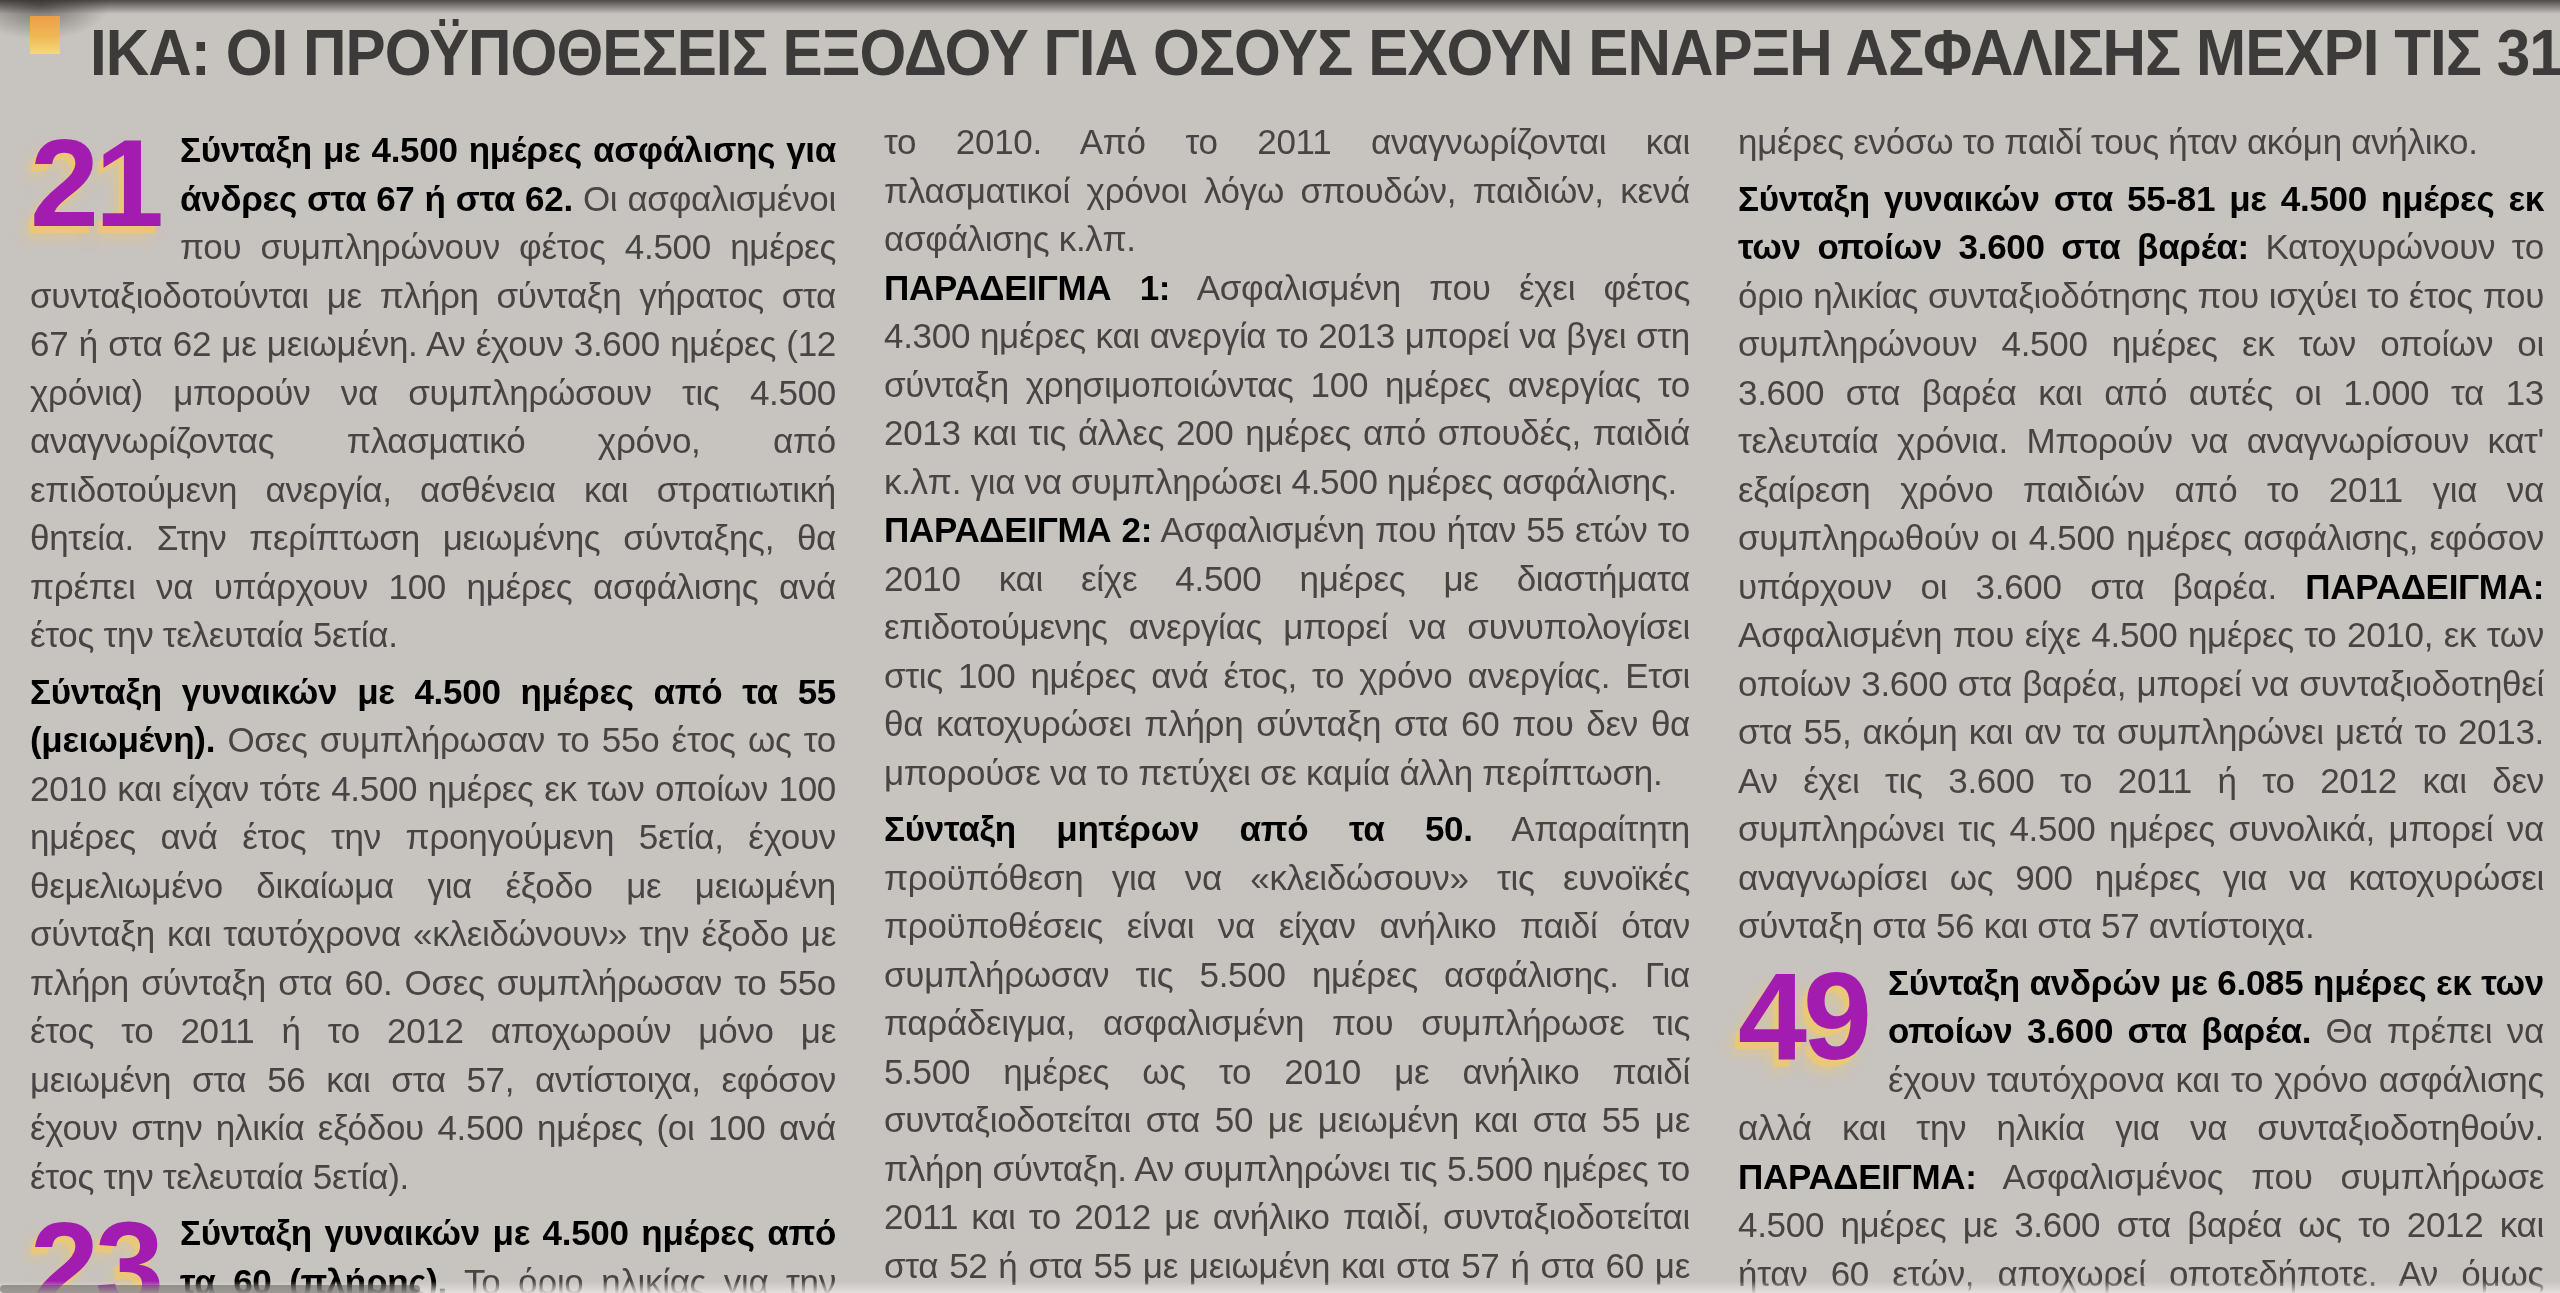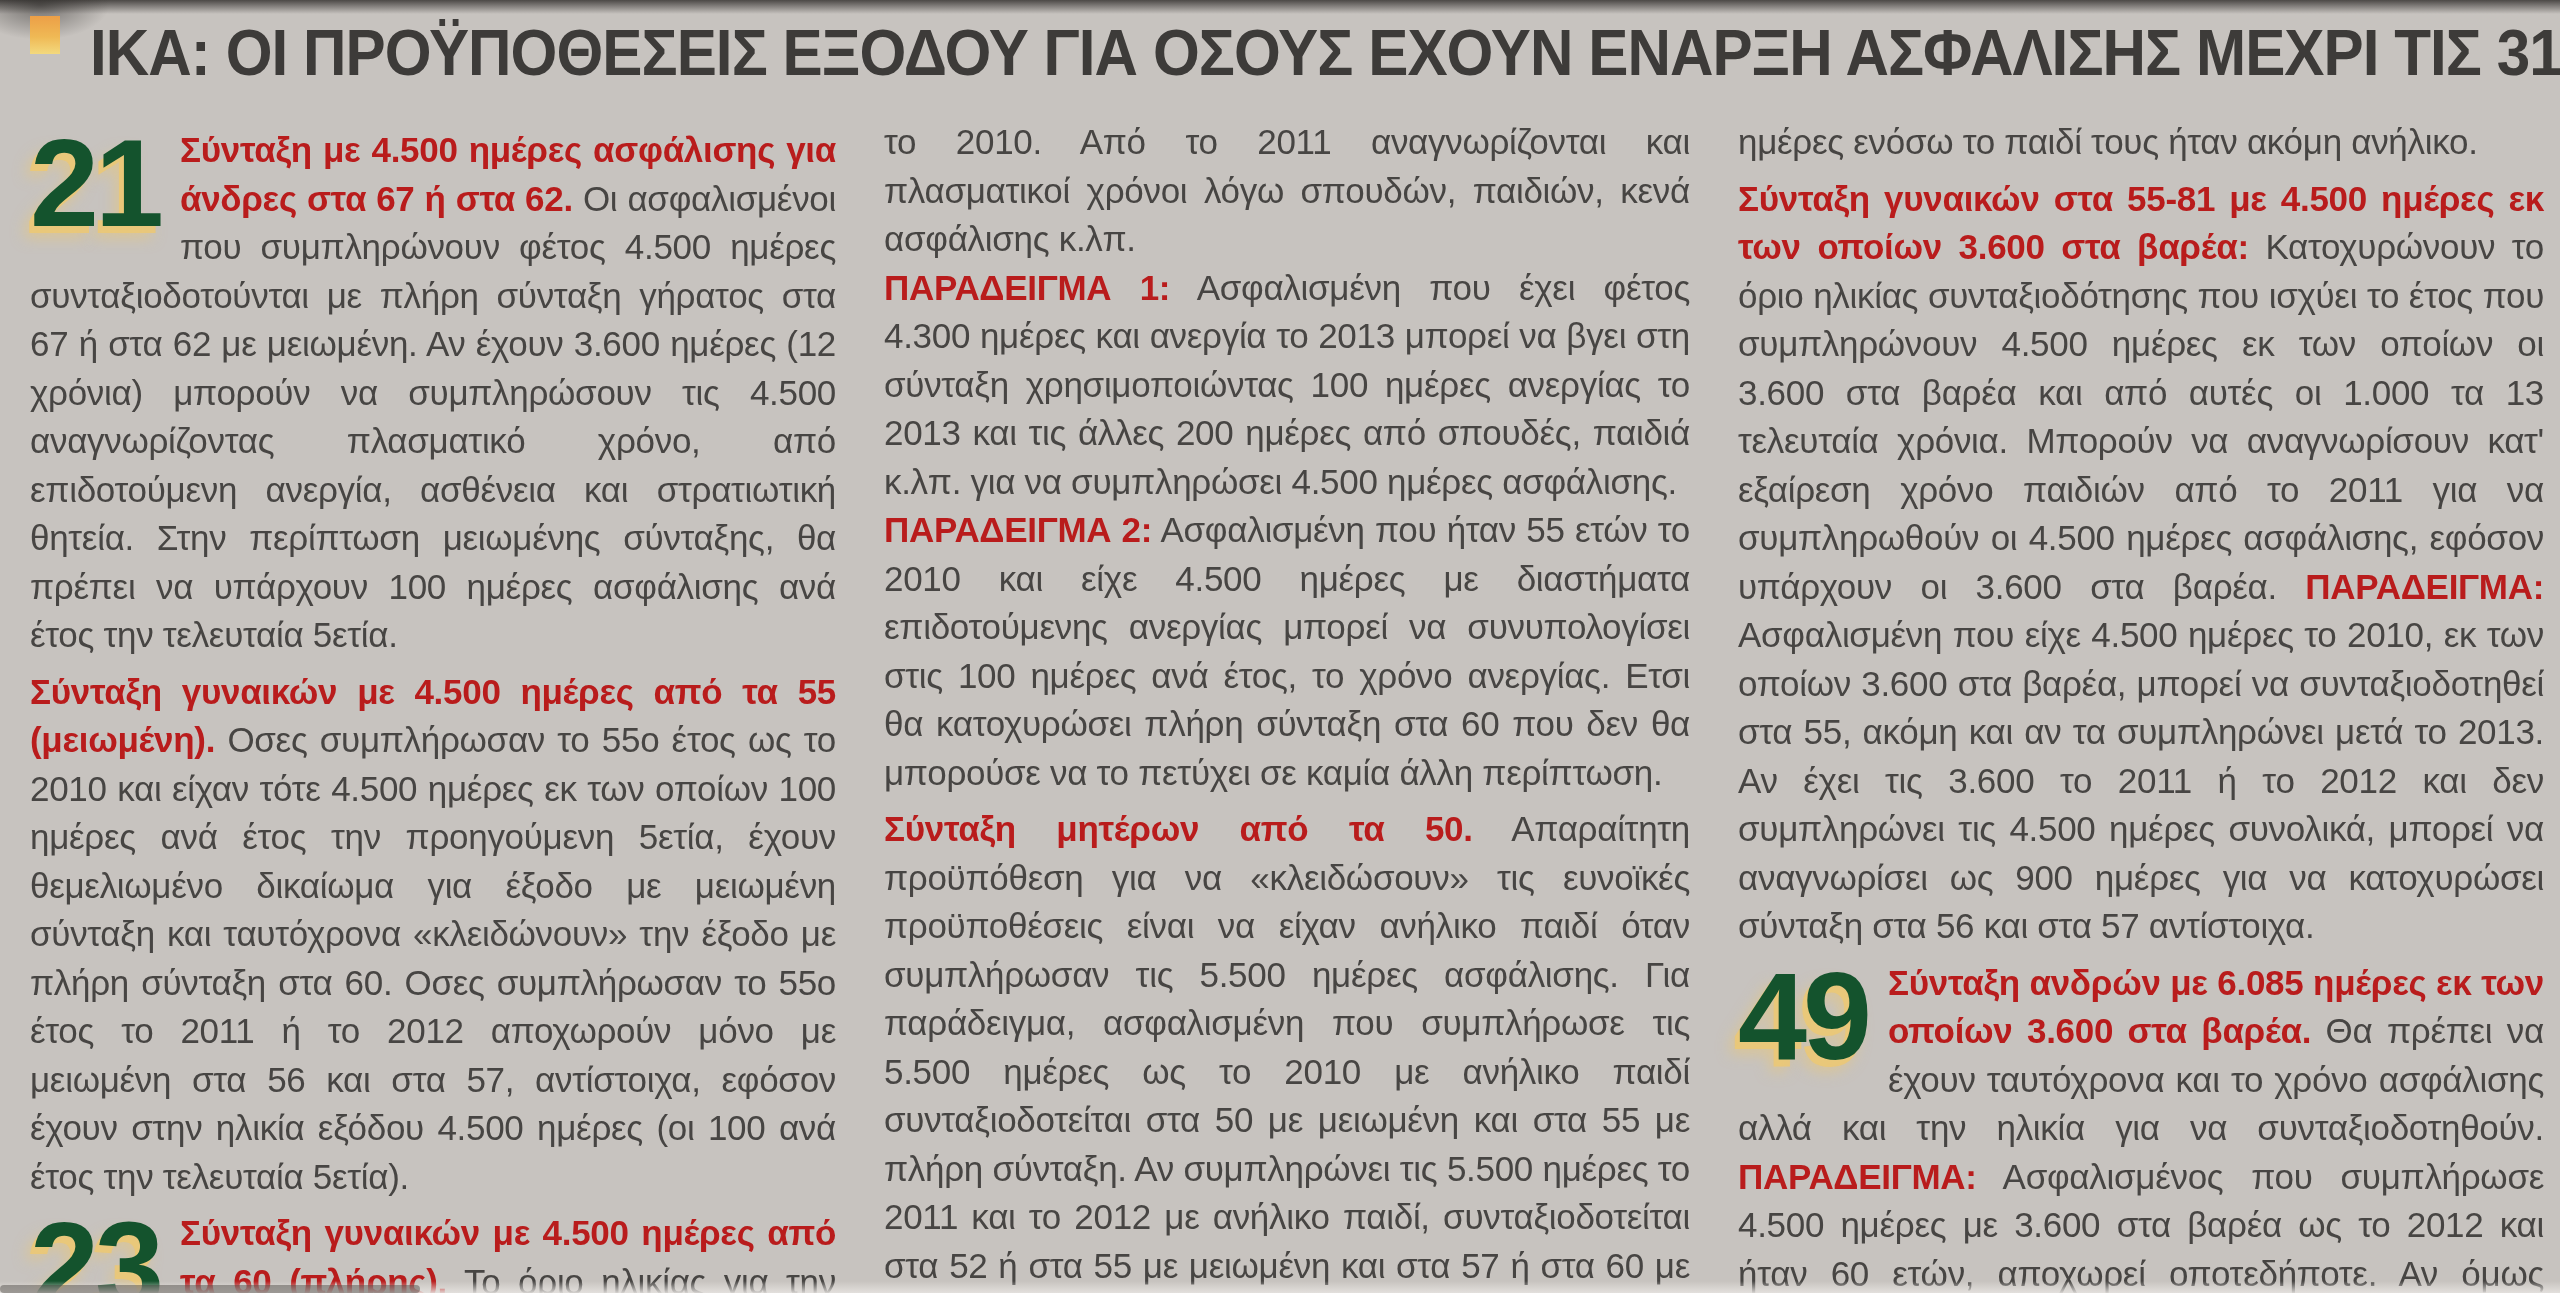--- a/index.html
+++ b/index.html
@@ -23,26 +23,26 @@
   .title-row{position:absolute;left:30px;top:16px;width:2510px;white-space:nowrap;}
   .title-bullet{display:inline-block;width:30px;height:38px;margin-right:30px;
     background:linear-gradient(to bottom,#ec9f47 0%,#efb955 55%,#f3d97e 100%);
     vertical-align:6px;}
   .headline{display:inline-block;font-size:64px;font-weight:bold;color:#3d3b39;
     letter-spacing:-1px;transform:scaleX(.94);transform-origin:left center;vertical-align:top;}
 
   
   .col{position:absolute;top:118px;width:806px;text-align:justify;}
   .para{margin:0;font-size:35px;line-height:48.5px;letter-spacing:-.3px;}
-  .lead{font-weight:bold;color:#b91c1c;}
+  .lead{font-weight:bold;color:#000000;}
   .item{margin-top:8px;}
   .item::after{content:"";display:block;clear:both;}
   .num{
     float:left;font-size:124px;font-weight:bold;line-height:90px;
-    padding:12px 20px 6px 0;color:#14532d;letter-spacing:-4px;
+    padding:12px 20px 6px 0;color:#a21caf;letter-spacing:-4px;
     text-shadow:-5px 7px 0 rgba(236,200,115,.85), -9px 12px 14px rgba(236,200,115,.55);
   }
 </style>
 </head>
 <body>
 
 <div class="page">
 
   <div class="edge-top"></div>
   <div class="smudge-tl"></div>

